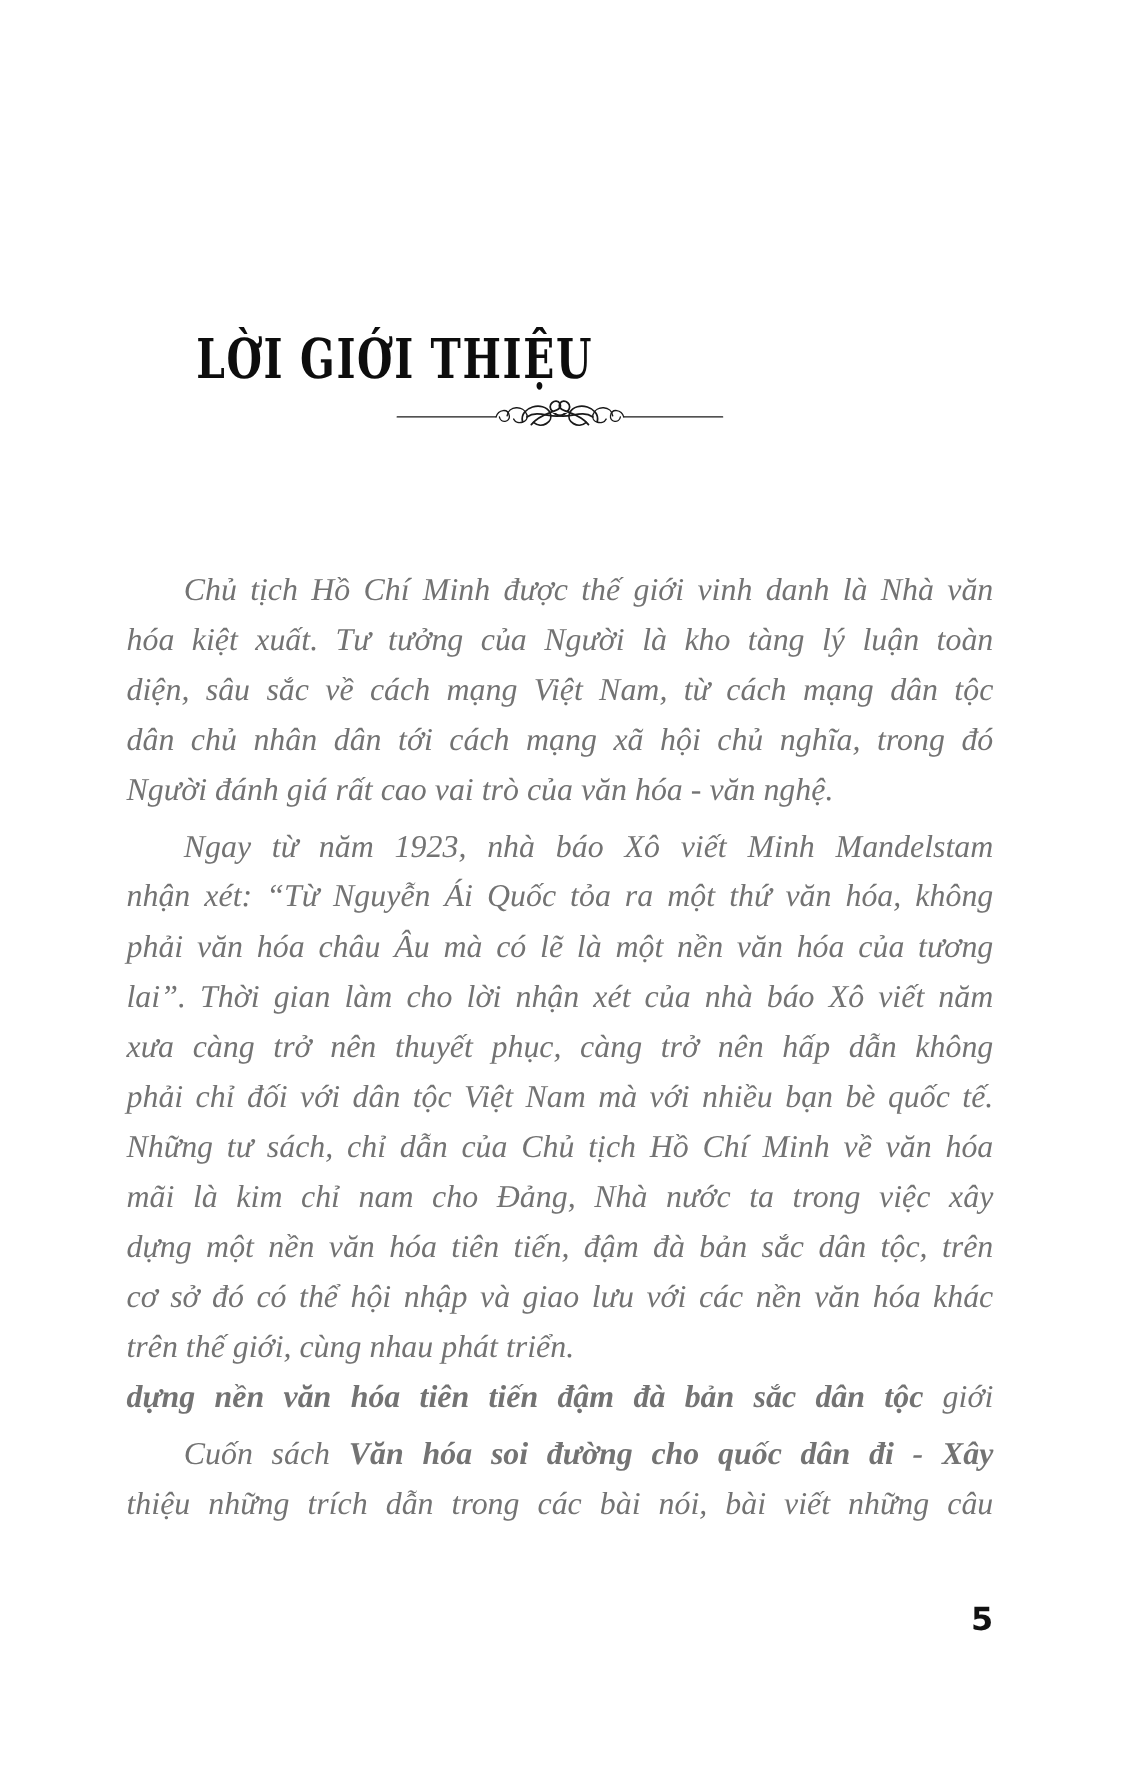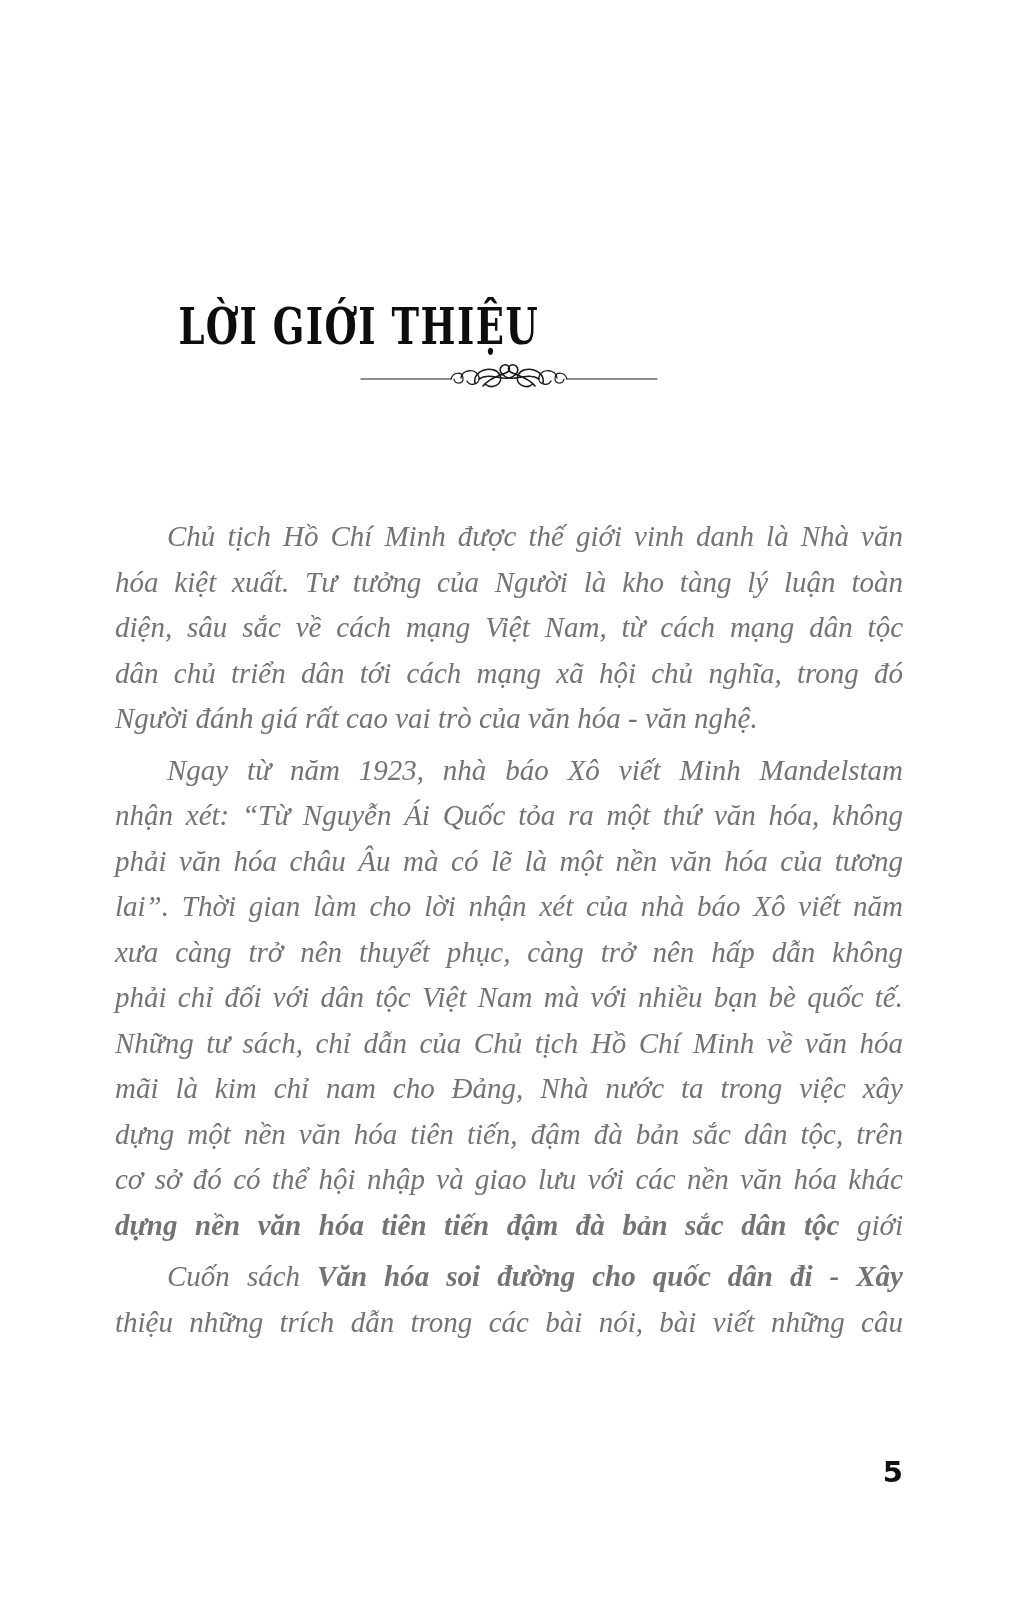--- a/index.html
+++ b/index.html
@@ -100,30 +100,31 @@
       <path d="M198 18 c-1 -9 -15 -10 -18 -1 c-2 7 9 10 12 4" stroke-width="1.3"></path>
       <path d="M208 19 c-2 -7 -11 -8 -12 -1 c-1 6 8 7 9 1" stroke-width="1.2"></path>
     </g>
   </svg>
 </div>
 
 <div class="body-text">
     <div class="line para-start"><span>Chủ tịch Hồ Chí Minh được thế giới vinh danh là Nhà văn</span></div>
     <div class="line"><span>hóa kiệt xuất. Tư tưởng của Người là kho tàng lý luận toàn</span></div>
     <div class="line"><span>diện, sâu sắc về cách mạng Việt Nam, từ cách mạng dân tộc</span></div>
-    <div class="line"><span>dân chủ triển dân tới cách mạng xã hội chủ nghĩa, trong đó</span></div>
+    <div class="line"><span>dân chủ nhân dân tới cách mạng xã hội chủ nghĩa, trong đó</span></div>
     <div class="line para-end"><span>Người đánh giá rất cao vai trò của văn hóa - văn nghệ.</span></div>
     <div class="line para-start"><span>Ngay từ năm 1923, nhà báo Xô viết Minh Mandelstam</span></div>
     <div class="line"><span>nhận xét: “Từ Nguyễn Ái Quốc tỏa ra một thứ văn hóa, không</span></div>
     <div class="line"><span>phải văn hóa châu Âu mà có lẽ là một nền văn hóa của tương</span></div>
     <div class="line"><span>lai”. Thời gian làm cho lời nhận xét của nhà báo Xô viết năm</span></div>
     <div class="line"><span>xưa càng trở nên thuyết phục, càng trở nên hấp dẫn không</span></div>
     <div class="line"><span>phải chỉ đối với dân tộc Việt Nam mà với nhiều bạn bè quốc tế.</span></div>
     <div class="line"><span>Những tư sách, chỉ dẫn của Chủ tịch Hồ Chí Minh về văn hóa</span></div>
     <div class="line"><span>mãi là kim chỉ nam cho Đảng, Nhà nước ta trong việc xây</span></div>
     <div class="line"><span>dựng một nền văn hóa tiên tiến, đậm đà bản sắc dân tộc, trên</span></div>
     <div class="line"><span>cơ sở đó có thể hội nhập và giao lưu với các nền văn hóa khác</span></div>
+    <div class="line para-end"><span>trên thế giới, cùng nhau phát triển.</span></div>
     <div class="line"><span class="bold">dựng nền văn hóa tiên tiến đậm đà bản sắc dân tộc</span><span> giới</span></div>
     <div class="line para-start"><span>Cuốn sách </span><span class="bold">Văn hóa soi đường cho quốc dân đi - Xây</span></div>
     <div class="line"><span>thiệu những trích dẫn trong các bài nói, bài viết những câu</span></div>
   </div>
 
 <div class="page-number">5</div>
 
 </body></html>

